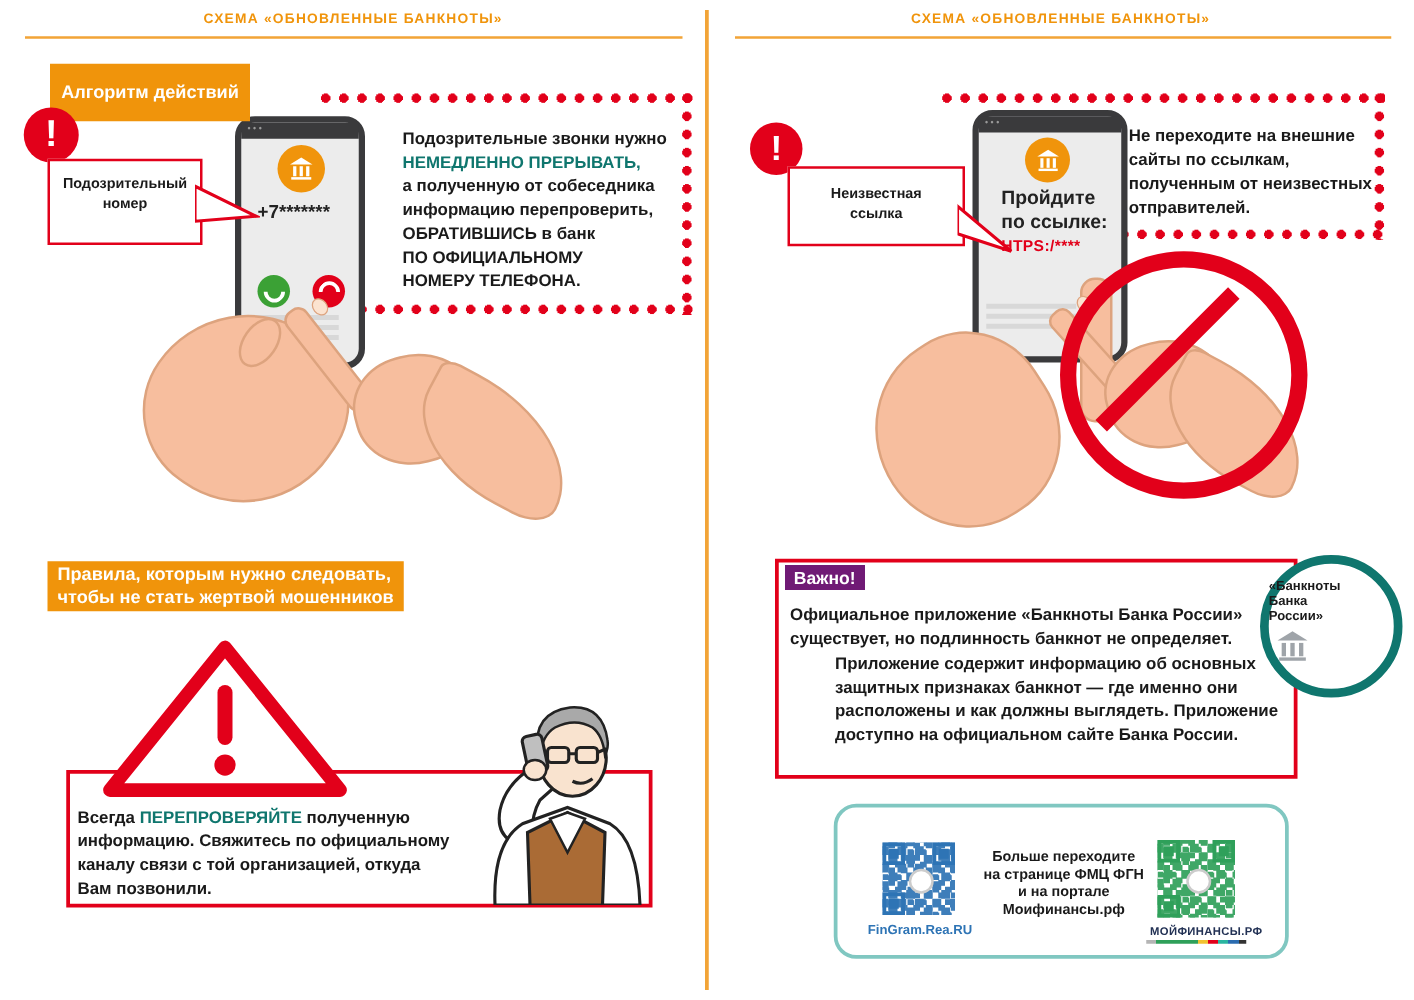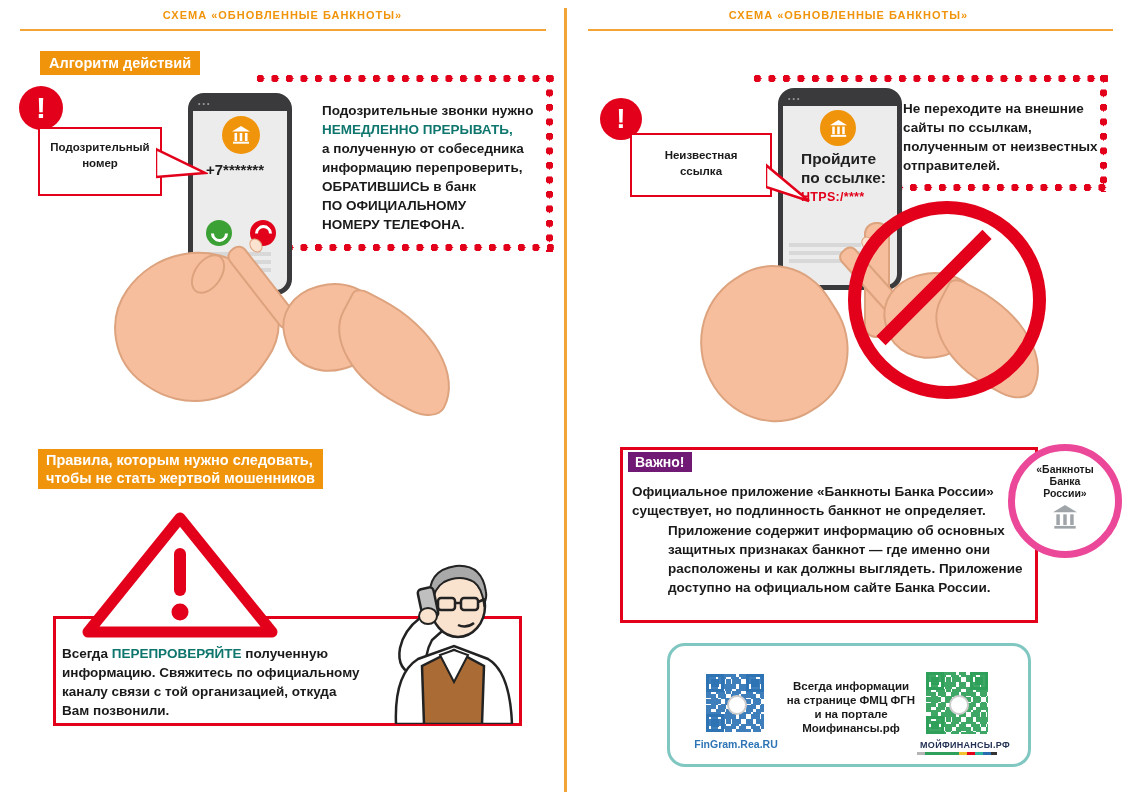--- a/index.html
+++ b/index.html
@@ -6,21 +6,21 @@
   .canvas{position:relative;width:1131px;height:800px;background:#fff;overflow:hidden;
           font-family:"Liberation Sans", sans-serif;font-weight:bold;color:#1a1a1a;}
   .abs{position:absolute;}
 
   
   .page-title{top:9px;width:565px;text-align:center;font-size:11px;letter-spacing:1px;color:#F0940B;z-index:2;}
   .rule-line{height:2px;background:#F2A437;z-index:1;}
   .v-divider{left:564px;top:8px;width:3px;height:784px;background:#F2A437;z-index:1;}
 
   
-  .orange-badge{background:#F0940B;color:#fff;padding:3px 9px;font-size:14.5px;line-height:18px;z-index:6;}
+  .orange-badge{background:#F0940B;color:#fff;padding:14px 9px;font-size:14.5px;line-height:18px;z-index:6;}
 
   
   .dots-h{height:9px;background-image:radial-gradient(circle 3.8px at 4.5px 4.5px,#E2001A 98%,transparent 100%);
           background-size:14.5px 9px;background-repeat:repeat-x;z-index:2;}
   .dots-v{width:9px;background-image:radial-gradient(circle 3.8px at 4.5px 4.5px,#E2001A 98%,transparent 100%);
           background-size:9px 14.5px;background-repeat:repeat-y;z-index:2;}
 
   
   .advice{font-size:13.5px;line-height:19px;z-index:3;}
   .red-t{color:#0f766e;}
@@ -51,22 +51,22 @@
 
   
   .no-sign{width:172px;height:172px;border:13px solid #E2001A;border-radius:50%;z-index:6;}
   .no-sign::before{content:"";position:absolute;left:-2px;top:66.5px;width:150px;height:13px;background:#E2001A;transform:rotate(-45deg);}
 
   
   .red-box{border:3px solid #E2001A;background:transparent;z-index:3;}
   .imp-badge{background:#701a75;color:#fff;padding:2px 7px;font-size:14px;z-index:4;}
 
   
-  .app-circle{width:100px;height:100px;border:7px solid #ec4899;border-radius:50%;background:#fff;z-index:5;
-              text-align:center;font-size:10.5px;line-height:12px;box-sizing:content-box;}
+  .app-circle{width:100px;height:100px;border:7px solid #0f766e;border-radius:50%;background:#fff;z-index:5;
+              font-size:10.5px;line-height:12px;box-sizing:content-box;}
 
   
   .qr-panel{width:358px;height:118px;border:3px solid #80C7C1;border-radius:18px;background:#fff;z-index:3;}
   .qr{position:absolute;background:#fff;}
   .qr .modules{position:absolute;inset:0;
       background-image:repeating-conic-gradient(currentColor 0% 25%,transparent 0% 50%),
                        repeating-conic-gradient(currentColor 0% 25%,transparent 0% 50%);
       background-size:10px 10px,14px 14px;background-position:0 0,5px 3px;opacity:.92;}
   .finder{position:absolute;width:12px;height:12px;border:3.5px solid currentColor;}
   .finder::after{content:"";position:absolute;inset:2px;background:currentColor;}
@@ -262,21 +262,21 @@
     <div class="qr qr-blue" style="left:36px;top:28px;width:58px;height:58px;">
       <div class="modules"></div>
       <div class="finder" style="left:0;top:0;"></div>
       <div class="finder" style="right:0;top:0;"></div>
       <div class="finder" style="left:0;bottom:0;"></div>
       <div class="qr-logo"></div>
     </div>
     <div class="abs qr-label-blue" style="left:20px;top:92px;width:92px;">FinGram.Rea.RU</div>
 
     <div class="abs qr-mid-text" style="left:108px;top:33px;width:146px;">
-      <div>Всегда информации</div>
+      <div>Больше переходите</div>
       <div>на странице ФМЦ ФГН</div>
       <div>и на портале</div>
       <div>Моифинансы.рф</div>
     </div>
 
     <div class="qr qr-green" style="left:256px;top:26px;width:62px;height:62px;">
       <div class="modules"></div>
       <div class="finder" style="left:0;top:0;"></div>
       <div class="finder" style="right:0;top:0;"></div>
       <div class="finder" style="left:0;bottom:0;"></div>

